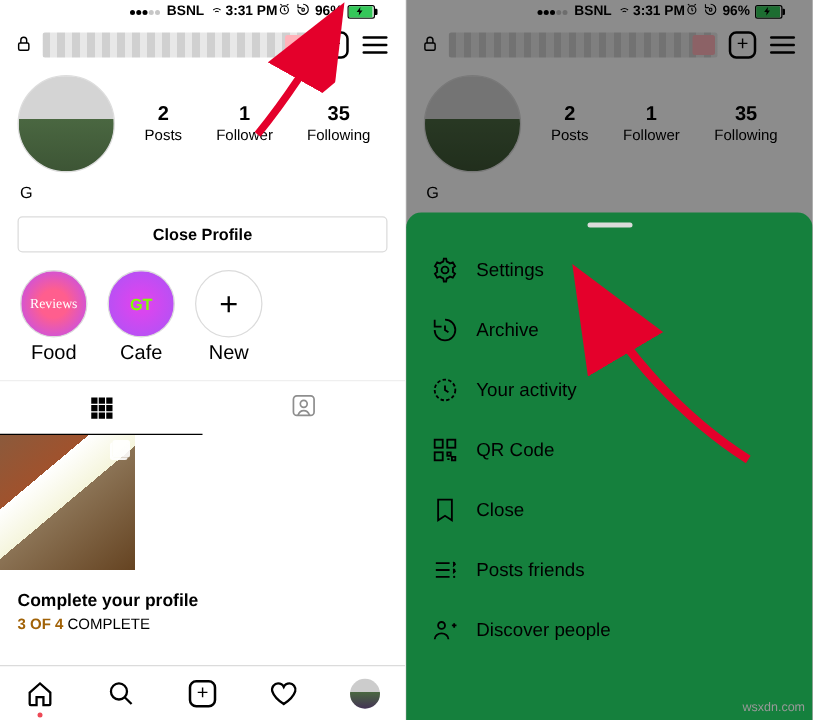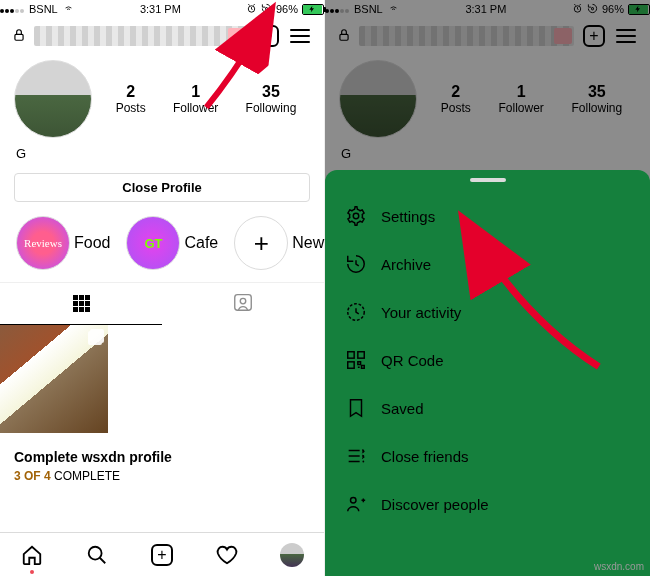--- a/index.html
+++ b/index.html
@@ -1,20 +1,20 @@
 <!DOCTYPE html>
 <html><head>
 <meta charset="utf-8">
 <style>
 *{box-sizing:border-box;margin:0;padding:0;font-family:-apple-system,Helvetica,Arial,sans-serif}
 body{background:#fff;width:650px;height:576px;position:relative;overflow:hidden}
 .dual{display:flex;width:650px;height:576px}
 .pane{width:325px;height:576px;position:relative;border-right:1px solid #eee}
 .pane:last-child{border-right:none}
-.status-bar{display:flex;justify-content:space-between;align-items:center;height:18px;padding:2px 0;font-size:11px;font-weight:400}
+.status-bar{display:flex;justify-content:flex-end;align-items:center;height:18px;padding:2px 24px;font-size:11px;font-weight:700}
 .sb-left,.sb-right{display:flex;gap:4px;align-items:center}
 .dots span{width:4px;height:4px;border-radius:50%;background:#000;display:inline-block;margin-right:1px}
 .dots span:nth-child(4),.dots span:nth-child(5){background:#c7c7c7}
 .battery{width:22px;height:11px;border:1px solid #000;border-radius:2px;position:relative;display:flex;align-items:center}
 .battery::after{content:"";width:2px;height:5px;background:#000;position:absolute;right:-3px;top:2px;border-radius:0 1px 1px 0}
 .batt-fill{width:95%;height:100%;background:#34c759;border-radius:1px}
 .header{display:flex;align-items:center;padding:6px 12px;gap:8px}
 .lock{font-size:14px}
 .username-bar{flex:1;height:20px;background:repeating-linear-gradient(90deg,#d0d0d0,#d0d0d0 6px,#e8e8e8 6px,#e8e8e8 12px);border-radius:2px;position:relative}
 .username-bar::after{content:"";position:absolute;right:2px;top:2px;width:18px;height:16px;background:#ffb3ba;border-radius:2px}
@@ -23,21 +23,21 @@
 .hamburger{display:flex;flex-direction:column;gap:4px}
 .hamburger div{width:20px;height:2px;background:#000;border-radius:1px}
 .profile-row{display:flex;padding:6px 14px;gap:10px;align-items:center}
 .avatar{width:78px;height:78px;border-radius:50%;background:linear-gradient(180deg,#d4d4d4 0%,#d4d4d4 45%,#4a6741 45%,#3d5535 100%);border:1px solid #ddd;flex-shrink:0}
 .stats{flex:1;display:flex;justify-content:space-around;text-align:center}
 .stat-num{font-size:16px;font-weight:600}
 .stat-lbl{font-size:12px;color:#000000}
 .display-name{padding:2px 16px;font-size:13px;font-weight:500}
 .edit-btn{margin:10px 14px 8px;padding:6px;border:1px solid #dbdbdb;border-radius:4px;text-align:center;font-size:13px;font-weight:600;cursor:pointer}
 .highlights{display:flex;gap:16px;padding:6px 16px}
-.hl{display:flex;flex-direction:row;align-items:center;gap:4px}
+.hl{display:flex;flex-direction:column;align-items:center;gap:4px}
 .hl-circ{width:54px;height:54px;border-radius:50%;border:1px solid #dbdbdb;display:flex;align-items:center;justify-content:center}
 .hl-food{background:radial-gradient(circle at 50% 50%,#ff5e8e 30%,#b84dff 100%);color:#fff;font-family:cursive;font-size:11px}
 .hl-cafe{background:radial-gradient(circle at 50% 50%,#d946ef 20%,#a855f7 100%);color:#7fff00;font-size:13px;font-weight:bold}
 .hl-new{background:#fff;font-size:26px;font-weight:300}
 .hl-lbl{font-size:16px}
 .tabs{display:flex;border-top:1px solid #efefef;margin-top:6px}
 .tab{flex:1;display:flex;align-items:center;justify-content:center;padding:8px 0;cursor:pointer}
 .tab.active{border-bottom:1px solid #000}
 .grid-icon{display:grid;grid-template-columns:repeat(3,5px);grid-template-rows:repeat(3,5px);gap:1px}
 .grid-icon div{background:#000}
@@ -187,21 +187,21 @@
         </div>
   </div>
 
   <div class="post-row">
     <div class="post">
           <div class="multi"></div>
         </div>
   </div>
 
   <div class="complete-section">
-    <div class="complete-title">Complete wsxdn profile</div>
+    <div class="complete-title">Complete your profile</div>
     <div class="complete-sub"><span class="done">3 OF 4</span><span> COMPLETE</span></div>
   </div>
 
   <div class="bottom-nav">
     <div class="bn-item">
           <svg viewBox="0 0 24 24" fill="none" stroke="#000" stroke-width="2">
             <path d="M3 11l9-8 9 8v10a1 1 0 01-1 1h-5v-7h-6v7H4a1 1 0 01-1-1z"></path>
           </svg>
           <div class="bn-dot"></div>
         </div>
@@ -334,31 +334,31 @@
             <rect x="14" y="3" width="7" height="7"></rect>
             <rect x="3" y="14" width="7" height="7"></rect>
             <path d="M14 14h3v3h-3zM18 18h3v3h-3zM14 20h2"></path>
           </svg>
       <span>QR Code</span>
     </div>
     <div class="menu-item">
       <svg viewBox="0 0 24 24" fill="none" stroke="#000" stroke-width="1.6">
             <path d="M6 3h12v18l-6-4-6 4z"></path>
           </svg>
-      <span>Saved</span>
+      <span>Close</span>
     </div>
     <div class="menu-item">
       <svg viewBox="0 0 24 24" fill="none" stroke="#000" stroke-width="1.6">
             <path d="M4 6h12M4 12h12M4 18h12"></path>
             <path d="M19 5l2 2-2 2M19 11l2 2-2 2" stroke-width="1" fill="#000"></path>
             <circle cx="20" cy="6" r="1" fill="#000" stroke="none"></circle>
             <circle cx="20" cy="12" r="1" fill="#000" stroke="none"></circle>
             <circle cx="20" cy="18" r="1" fill="#000" stroke="none"></circle>
           </svg>
-      <span>Close friends</span>
+      <span>Posts friends</span>
     </div>
     <div class="menu-item">
       <svg viewBox="0 0 24 24" fill="none" stroke="#000" stroke-width="1.6">
             <circle cx="9" cy="8" r="3"></circle>
             <path d="M3 20c0-3 3-5 6-5s6 2 6 5"></path>
             <path d="M18 8h4M20 6v4"></path>
           </svg>
       <span>Discover people</span>
     </div>
   </div>

